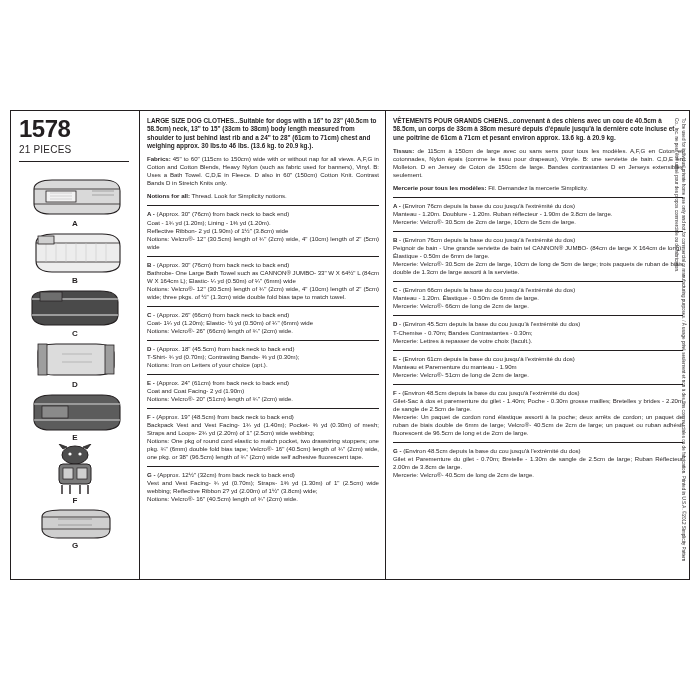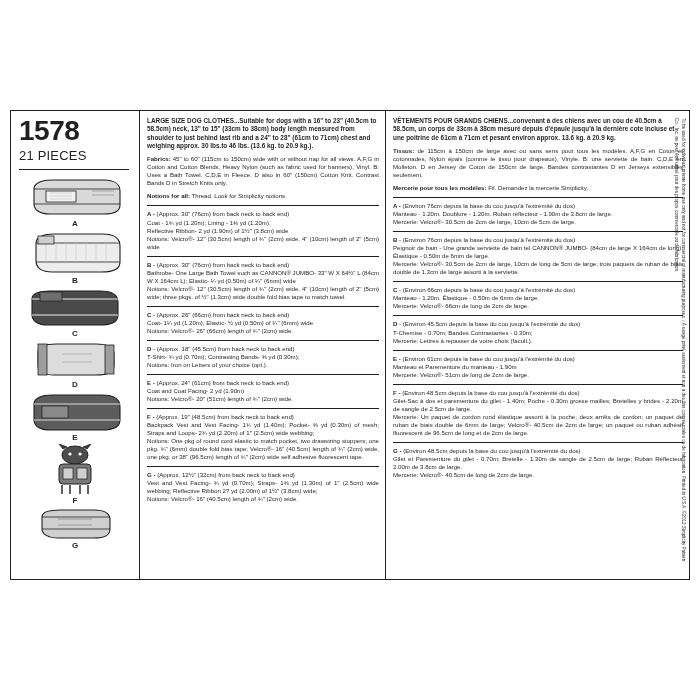--- a/index.html
+++ b/index.html
@@ -39,28 +39,28 @@
     position:absolute;left:374px;top:0;width:304px;height:100%;
     border-left:1px solid #231f20;
     box-sizing:border-box;
     padding:6px 6px 4px 7px;
   }
   
   .titleblock{
     padding:6px 4px 2px 8px;
   }
   .pattern-number{
-    font-size:28px;
+    font-size:24px;
     font-weight:bold;
     letter-spacing:-0.5px;
     line-height:1;
     margin-bottom:3px;
   }
   .pieces{
-    font-size:13px;
+    font-size:10px;
     letter-spacing:0.2px;
     color:#231f20;
   }
   .hr-left{
     width:110px;height:1px;background:#231f20;margin:6px 0 0 0;
   }
   
   .views{
     position:absolute;left:0;top:64px;width:128px;
   }

